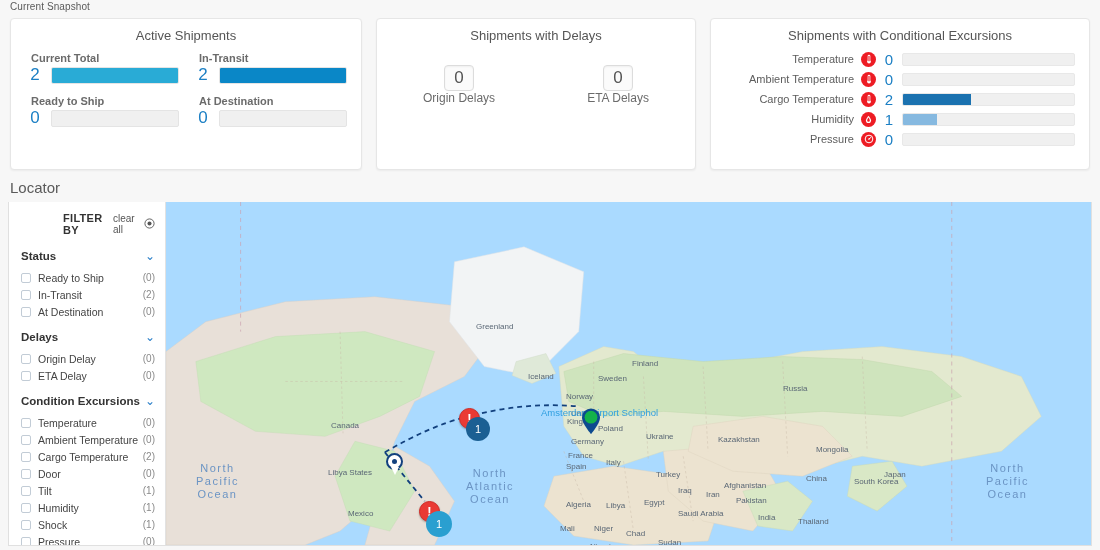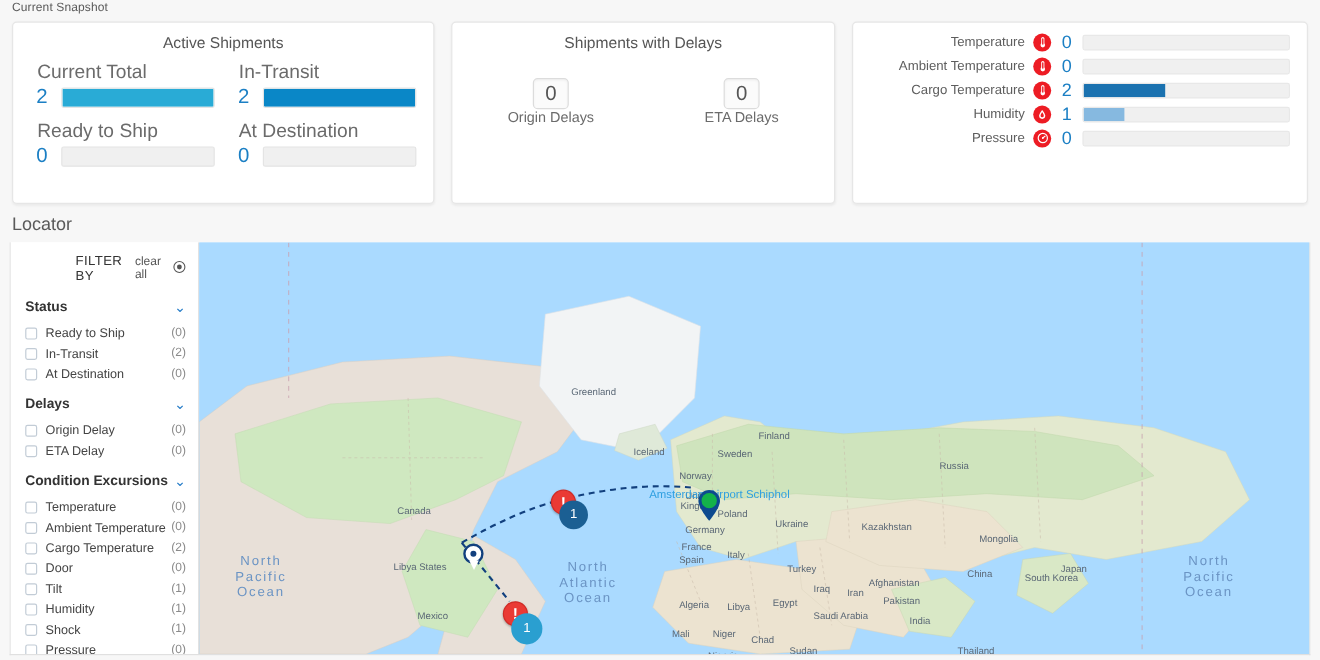--- a/index.html
+++ b/index.html
@@ -23,21 +23,21 @@
   .card-c { flex: 1; }
   .card-title {
     text-align: center; font-size: 13px; color: #555;
     padding-top: 9px; font-weight: 400;
   }
   
   .metric-grid {
     display: grid; grid-template-columns: 1fr 1fr;
     gap: 4px 14px; padding: 9px 14px 0 14px;
   }
-  .metric-label { font-size: 16px; color: #6b6b6b; padding-left: 6px; margin-bottom: 1px; }
+  .metric-label { font-size: 11px; color: #6b6b6b; padding-left: 6px; margin-bottom: 1px; font-weight: bold; }
   .metric-row { display: flex; align-items: center; gap: 6px; }
   .metric-value {
     font-size: 17px; color: #1b7fc4; width: 20px;
     text-align: center; font-weight: 400;
   }
   .bar-track {
     flex: 1; height: 17px; background: #f0f0f0;
     border: 1px solid #e4e4e4; border-radius: 2px; overflow: hidden;
   }
   .bar-fill { height: 100%; }
@@ -93,21 +93,21 @@
   }
   .filter-panel {
     width: 157px; background: #fff; padding: 10px 10px 0 12px;
     border-right: 1px solid #e2e2e2; overflow: hidden; flex: none;
   }
   .filter-head {
     display: flex; align-items: center; justify-content: space-between;
     margin-bottom: 14px;
   }
   .filter-head-title {
-    font-size: 11px; color: #333; font-weight: 400; letter-spacing: .3px; padding-left: 42px;
+    font-size: 11px; color: #333; font-weight: 700; letter-spacing: .3px; padding-left: 42px;
   }
   .clear-all { display: flex; align-items: center; gap: 4px; cursor: pointer; }
   .clear-all-text { font-size: 10px; color: #555; }
   .group-head {
     display: flex; align-items: center; justify-content: space-between;
     margin-bottom: 7px; cursor: pointer;
   }
   .group-title { font-size: 11.5px; color: #333; font-weight: 700; }
   .chev { color: #2a7fc9; font-size: 12px; line-height: 1; }
   .f-row {
@@ -226,20 +226,21 @@
         <div class="delay-name">Origin Delays</div>
       </div>
       <div class="delay-item">
         <div class="delay-box">0</div>
         <div class="delay-name">ETA Delays</div>
       </div>
     </div>
   </div>
 
   <div class="card card-c">
+    <div class="card-title">Shipments with Conditional Excursions</div>
     <div class="exc-list" id="exc-list">
         <div class="exc-row">
           <div class="exc-label">Temperature</div>
           <div class="exc-icon">
             <svg width="8" height="10" viewBox="0 0 8 12">
               <rect x="2.4" y="0.9" width="3.2" height="7" rx="1.6" fill="#fff"></rect>
               <circle cx="4" cy="9.1" r="2.3" fill="#fff"></circle>
               <rect x="3.3" y="2.2" width="1.4" height="6.6" rx="0.7" fill="#ed1c24"></rect>
             </svg>
           </div>
@@ -490,21 +491,21 @@
         <div class="map-label" style="left: 718px; top: 268px;">Japan</div>
         <div class="map-label" style="left: 592px; top: 311px;">India</div>
         <div class="map-label" style="left: 400px; top: 298px;">Algeria</div>
         <div class="map-label" style="left: 440px; top: 299px;">Libya</div>
         <div class="map-label" style="left: 478px; top: 296px;">Egypt</div>
         <div class="map-label" style="left: 512px; top: 307px;">Saudi Arabia</div>
         <div class="map-label" style="left: 394px; top: 322px;">Mali</div>
         <div class="map-label" style="left: 428px; top: 322px;">Niger</div>
         <div class="map-label" style="left: 460px; top: 327px;">Chad</div>
         <div class="map-label" style="left: 492px; top: 336px;">Sudan</div>
-        <div class="map-label" style="left: 632px; top: 336px; text-align: right;">Thailand</div>
+        <div class="map-label" style="left: 632px; top: 315px; text-align: right;">Thailand</div>
         <div class="map-label" style="left: 424px; top: 340px;">Nigeria</div>
         <div class="map-label" style="left: 500px; top: 342px;">Ethiopia</div>
         <div class="ocean-label" style="left: 300px; top: 265px; white-space: pre;">North
 Atlantic
 Ocean</div>
         <div class="ocean-label" style="left: 30px; top: 260px; white-space: pre;">North
 Pacific
 Ocean</div>
         <div class="ocean-label" style="left: 820px; top: 260px; white-space: pre;">North
 Pacific

